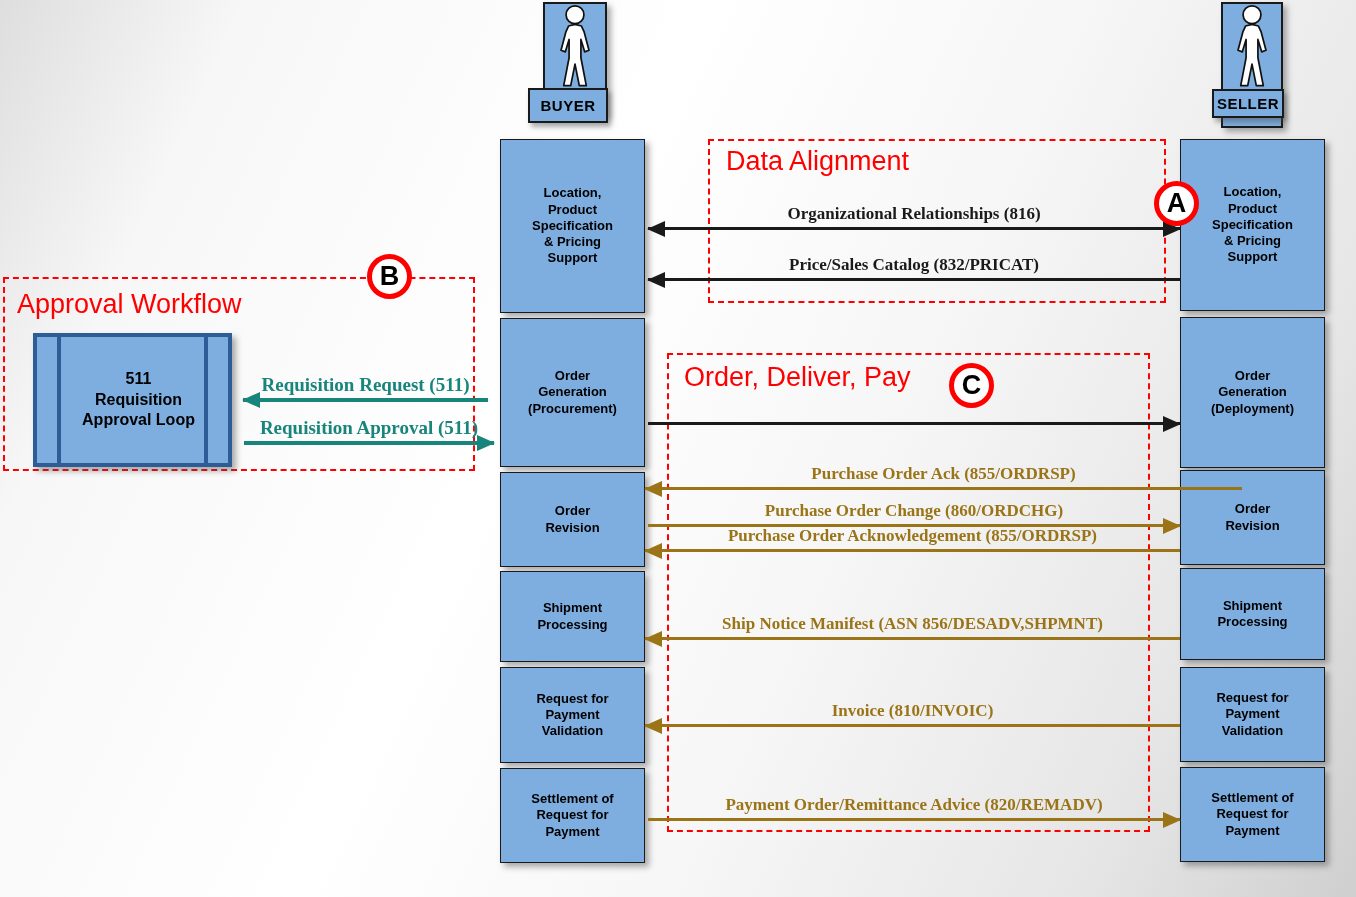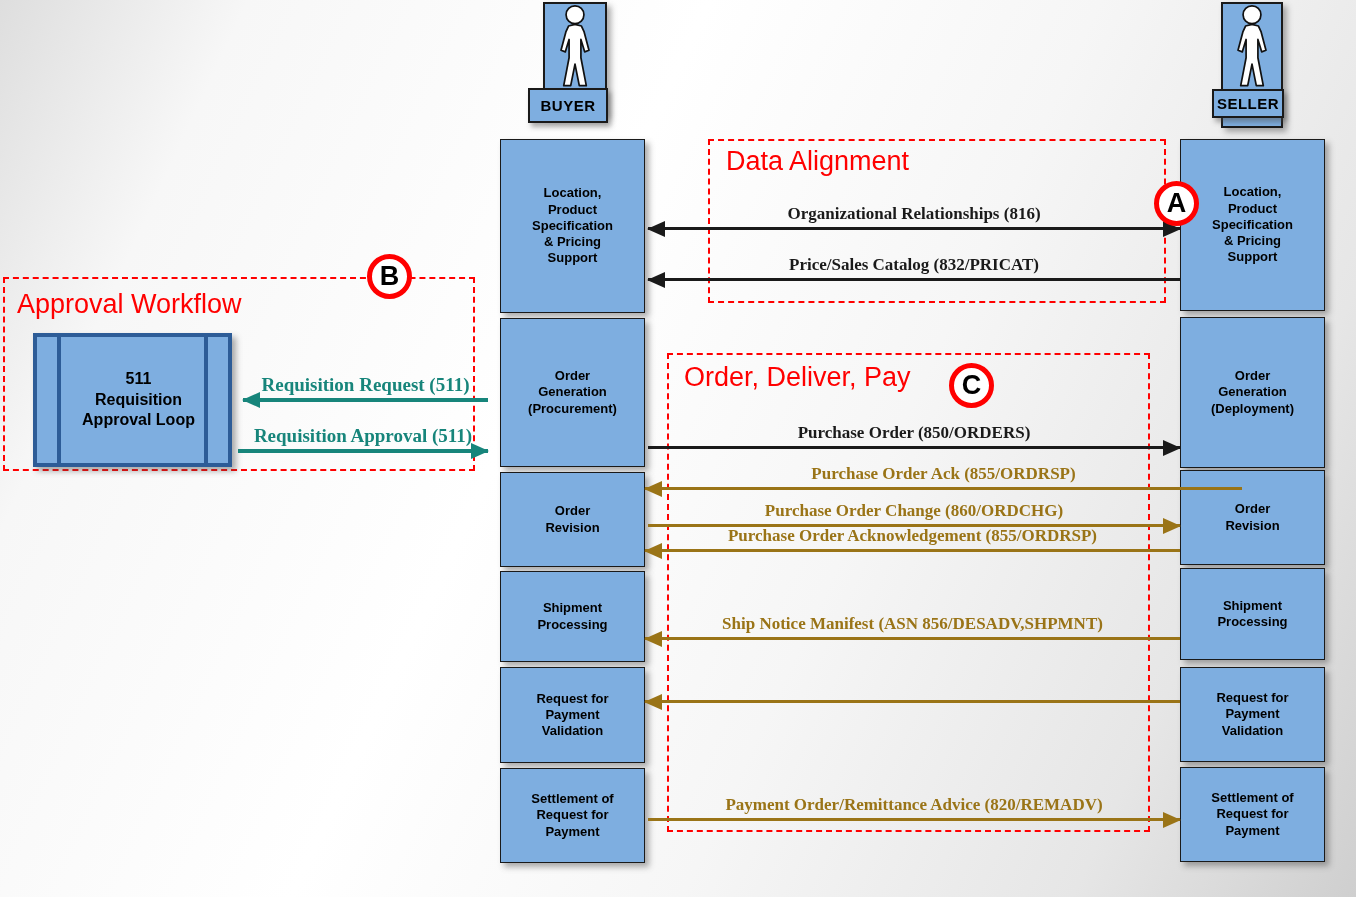--- a/index.html
+++ b/index.html
@@ -173,29 +173,28 @@
     </div>
   </div>
 
   <div class="msg teal lbl-lg" style="left:243px;top:346px;width:245px;margin-top:28px;">
     <div class="msg-label">Requisition Request (511)</div>
     <div class="msg-line">
       <span class="head head-left"></span>
     </div>
   </div>
 
-  <div class="msg teal lbl-lg" style="left:238px;top:417px;width:250px;margin-top:8px;">
+  <div class="msg teal lbl-lg" style="left:244px;top:417px;width:250px;">
     <div class="msg-label">Requisition Approval (511)</div>
     <div class="msg-line">
       <span class="head head-right"></span>
     </div>
   </div>
 
   <div class="msg black" style="left:648px;top:422px;width:532px;">
-    <div class="msg-label">Purchase Order (850/ORDERS)</div>
     <div class="msg-line">
       <span class="head head-right"></span>
     </div>
   </div>
 
   <div class="msg gold" style="left:645px;top:463px;width:597px;">
     <div class="msg-label">Purchase Order Ack (855/ORDRSP)</div>
     <div class="msg-line">
       <span class="head head-left"></span>
     </div>
@@ -216,20 +215,21 @@
   </div>
 
   <div class="msg gold" style="left:645px;top:613px;width:535px;">
     <div class="msg-label">Ship Notice Manifest (ASN 856/DESADV,SHPMNT)</div>
     <div class="msg-line">
       <span class="head head-left"></span>
     </div>
   </div>
 
   <div class="msg gold" style="left:645px;top:700px;width:535px;">
+    <div class="msg-label">Invoice (810/INVOIC)</div>
     <div class="msg-line">
       <span class="head head-left"></span>
     </div>
   </div>
 
   <div class="msg gold" style="left:648px;top:794px;width:532px;">
     <div class="msg-label">Payment Order/Remittance Advice (820/REMADV)</div>
     <div class="msg-line">
       <span class="head head-right"></span>
     </div>

